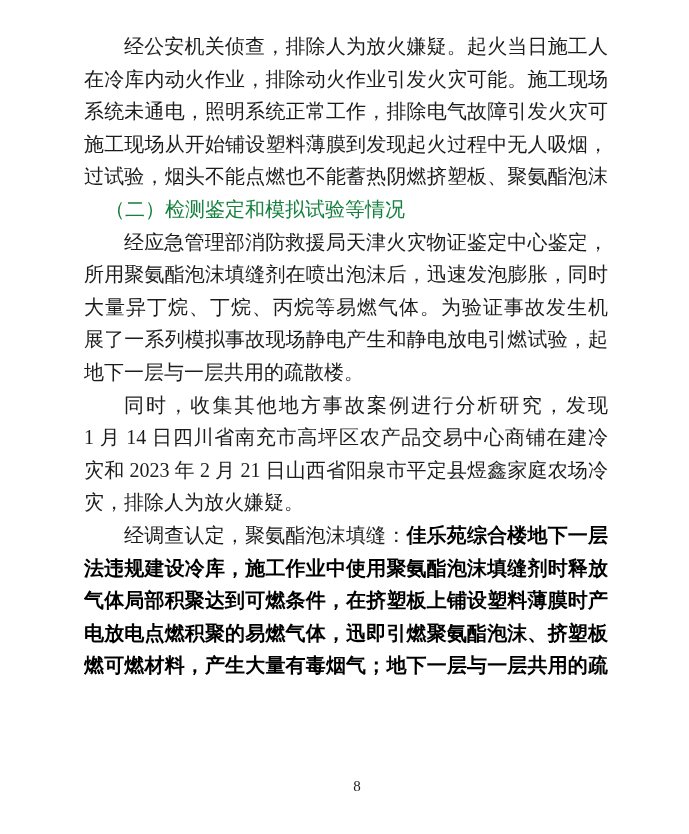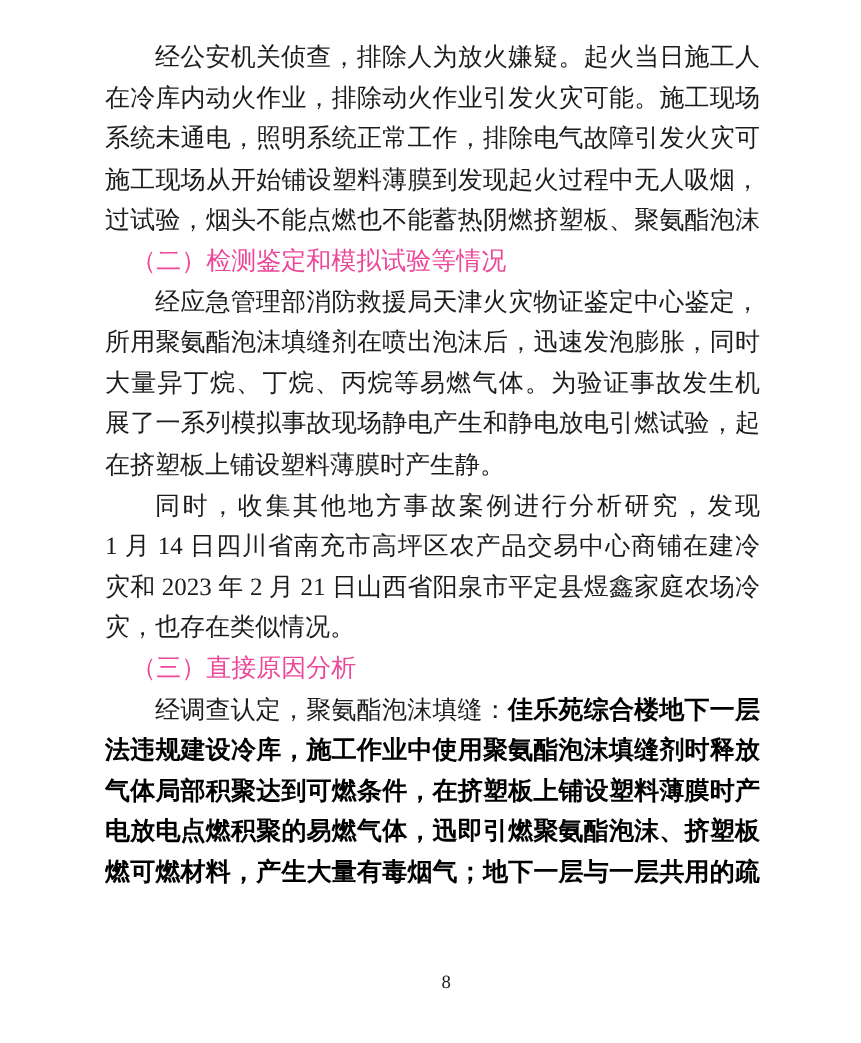--- a/index.html
+++ b/index.html
@@ -34,21 +34,21 @@
     text-align-last: justify;
   }
   .line.indent {
     text-indent: 40px;
   }
   .line.h-indent {
     text-indent: 21px;
   }
   .line.heading-line {
     
-    color: #ec4899;
+    color: #15803d;
   }
   .bold {
     font-weight: 700;
     font-family: "Liberation Sans", "DejaVu Sans", sans-serif;
     color: #000000;
   }
   .normal {
     font-weight: 400;
   }
   .footer {
@@ -72,26 +72,25 @@
       <div class="line fill indent"><span class="normal">经公安机关侦查，排除人为放火嫌疑。起火当日施工人员未</span></div>
       <div class="line fill"><span class="normal">在冷库内动火作业，排除动火作业引发火灾可能。施工现场制冷</span></div>
       <div class="line fill"><span class="normal">系统未通电，照明系统正常工作，排除电气故障引发火灾可能。</span></div>
       <div class="line fill"><span class="normal">施工现场从开始铺设塑料薄膜到发现起火过程中无人吸烟，且经</span></div>
       <div class="line fill"><span class="normal">过试验，烟头不能点燃也不能蓄热阴燃挤塑板、聚氨酯泡沫填缝</span></div>
       <div class="line h-indent heading-line"><span class="normal">（二）检测鉴定和模拟试验等情况</span></div>
       <div class="line fill indent"><span class="normal">经应急管理部消防救援局天津火灾物证鉴定中心鉴定，现场</span></div>
       <div class="line fill"><span class="normal">所用聚氨酯泡沫填缝剂在喷出泡沫后，迅速发泡膨胀，同时释放</span></div>
       <div class="line fill"><span class="normal">大量异丁烷、丁烷、丙烷等易燃气体。为验证事故发生机理，开</span></div>
       <div class="line fill"><span class="normal">展了一系列模拟事故现场静电产生和静电放电引燃试验，起火特</span></div>
-      <div class="line"><span class="normal">在挤塑板上铺设塑料薄膜时产生静。</span></div>
+      <div class="line"><span class="normal">地下一层与一层共用的疏散楼。</span></div>
       <div class="line fill indent"><span class="normal">同时，收集其他地方事故案例进行分析研究，发现 2020 年</span></div>
       <div class="line fill"><span class="normal">1 月 14 日四川省南充市高坪区农产品交易中心商铺在建冷库火</span></div>
       <div class="line fill"><span class="normal">灾和 2023 年 2 月 21 日山西省阳泉市平定县煜鑫家庭农场冷库火</span></div>
-      <div class="line"><span class="normal">灾，也存在类似情况。</span></div>
-      <div class="line h-indent heading-line"><span class="normal">（三）直接原因分析</span></div>
+      <div class="line"><span class="normal">灾，排除人为放火嫌疑。</span></div>
       <div class="line fill indent"><span class="normal">经调查认定，聚氨酯泡沫填缝：</span><span class="bold">佳乐苑综合楼地下一层违</span></div>
       <div class="line fill"><span class="bold">法违规建设冷库，施工作业中使用聚氨酯泡沫填缝剂时释放易燃</span></div>
       <div class="line fill"><span class="bold">气体局部积聚达到可燃条件，在挤塑板上铺设塑料薄膜时产生静</span></div>
       <div class="line fill"><span class="bold">电放电点燃积聚的易燃气体，迅即引燃聚氨酯泡沫、挤塑板等易</span></div>
       <div class="line fill"><span class="bold">燃可燃材料，产生大量有毒烟气；地下一层与一层共用的疏散楼</span></div>
     </div>
   <div class="footer">
     <span>8</span>
   </div>
 </div>

